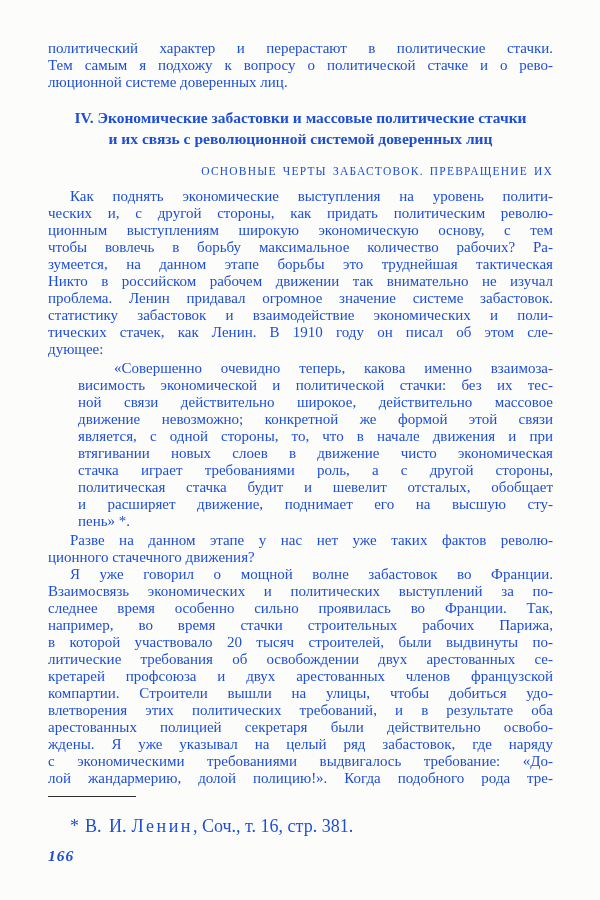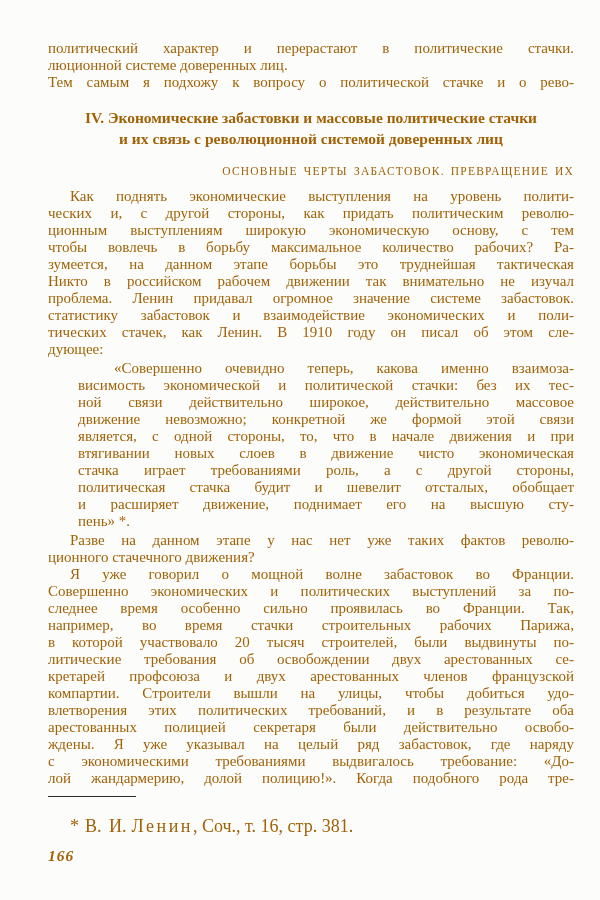--- a/index.html
+++ b/index.html
@@ -4,22 +4,22 @@
 <style>
   html, body { margin: 0; padding: 0; }
   body {
     width: 600px; height: 900px;
     background: #fcfcfa;
     font-family: "Liberation Serif", "DejaVu Serif", serif;
   }
   .page {
     box-sizing: border-box;
     width: 600px; height: 900px;
-    padding: 40px 26px 0 48px;
-    color: #a16207;
+    padding: 40px 47px 0 48px;
+    color: #1d4ed8;
     font-size: 15px;
     line-height: 17px;
     overflow: hidden;
   }
   .para { margin: 0; }
   .ln {
     text-align: justify;
     text-align-last: justify;
     white-space: normal;
   }
@@ -66,22 +66,22 @@
     letter-spacing: 1px;
   }
 </style>
 </head>
 <body>
 
 <div class="page">
 
   <div class="para">
     <div class="ln">политический характер и перерастают в политические стачки.</div>
+    <div class="ln">Тем самым я подхожу к вопросу о политической стачке и о рево-</div>
     <div class="ln last">люционной системе доверенных лиц.</div>
-    <div class="ln">Тем самым я подхожу к вопросу о политической стачке и о рево-</div>
   </div>
 
   <div class="heading">
     <div>IV. Экономические забастовки и массовые политические стачки</div>
     <div>и их связь с революционной системой доверенных лиц</div>
   </div>
 
   <div class="subheading">
     <div>ОСНОВНЫЕ ЧЕРТЫ ЗАБАСТОВОК. ПРЕВРАЩЕНИЕ ИХ</div>
   </div>
@@ -112,21 +112,21 @@
     <div class="ln last">пень» *.</div>
   </div>
 
   <div class="para">
     <div class="ln ind">Разве на данном этапе у нас нет уже таких фактов револю-</div>
     <div class="ln last">ционного стачечного движения?</div>
   </div>
 
   <div class="para">
     <div class="ln ind">Я уже говорил о мощной волне забастовок во Франции.</div>
-    <div class="ln">Совершенно экономических и политических выступлений за по-</div>
+    <div class="ln">Взаимосвязь экономических и политических выступлений за по-</div>
     <div class="ln">следнее время особенно сильно проявилась во Франции. Так,</div>
     <div class="ln">например, во время стачки строительных рабочих Парижа,</div>
     <div class="ln">в которой участвовало 20 тысяч строителей, были выдвинуты по-</div>
     <div class="ln">литические требования об освобождении двух арестованных се-</div>
     <div class="ln">кретарей профсоюза и двух арестованных членов французской</div>
     <div class="ln">компартии. Строители вышли на улицы, чтобы добиться удо-</div>
     <div class="ln">влетворения этих политических требований, и в результате оба</div>
     <div class="ln">арестованных полицией секретаря были действительно освобо-</div>
     <div class="ln">ждены. Я уже указывал на целый ряд забастовок, где наряду</div>
     <div class="ln">с экономическими требованиями выдвигалось требование: «До-</div>

